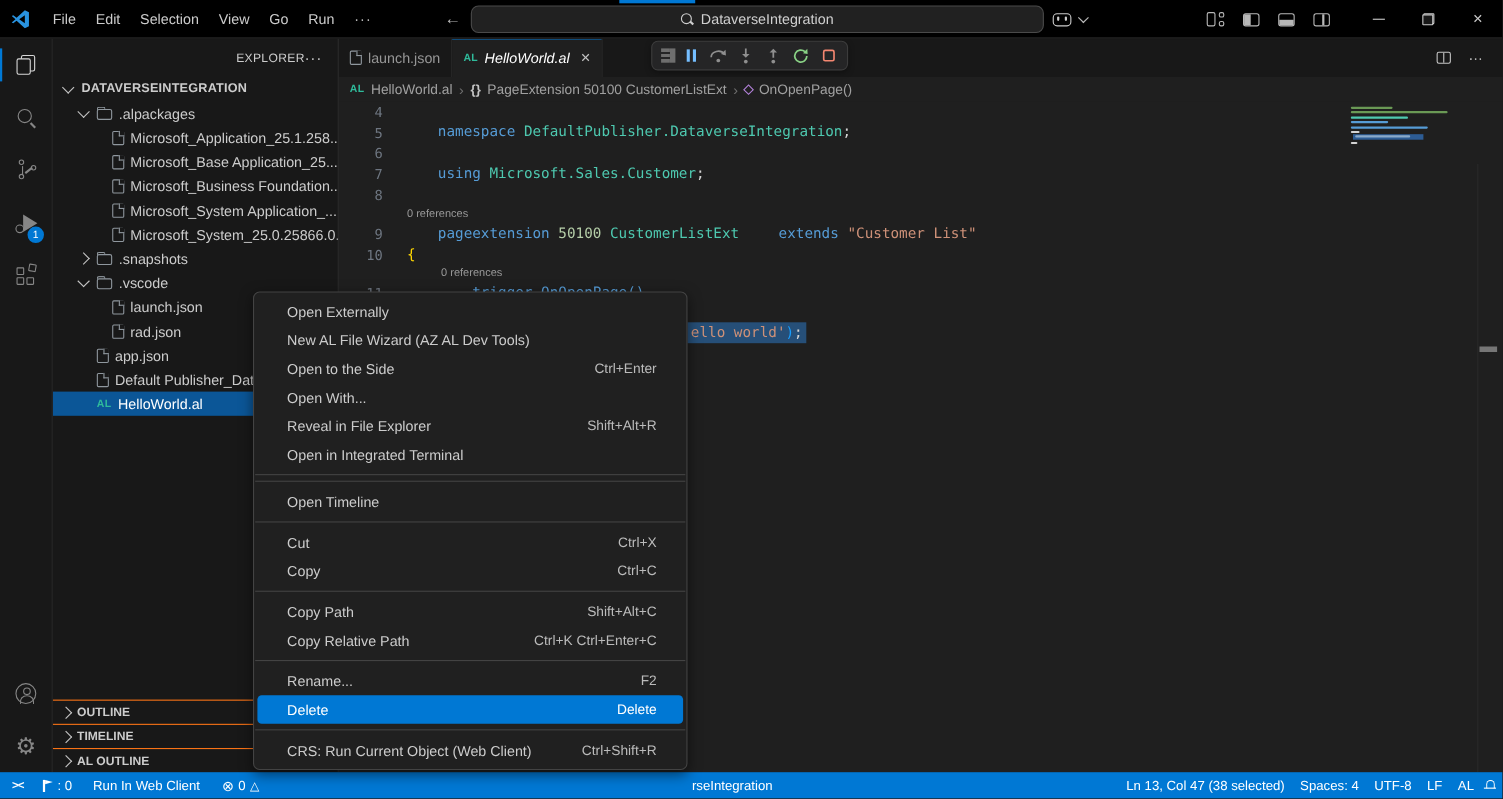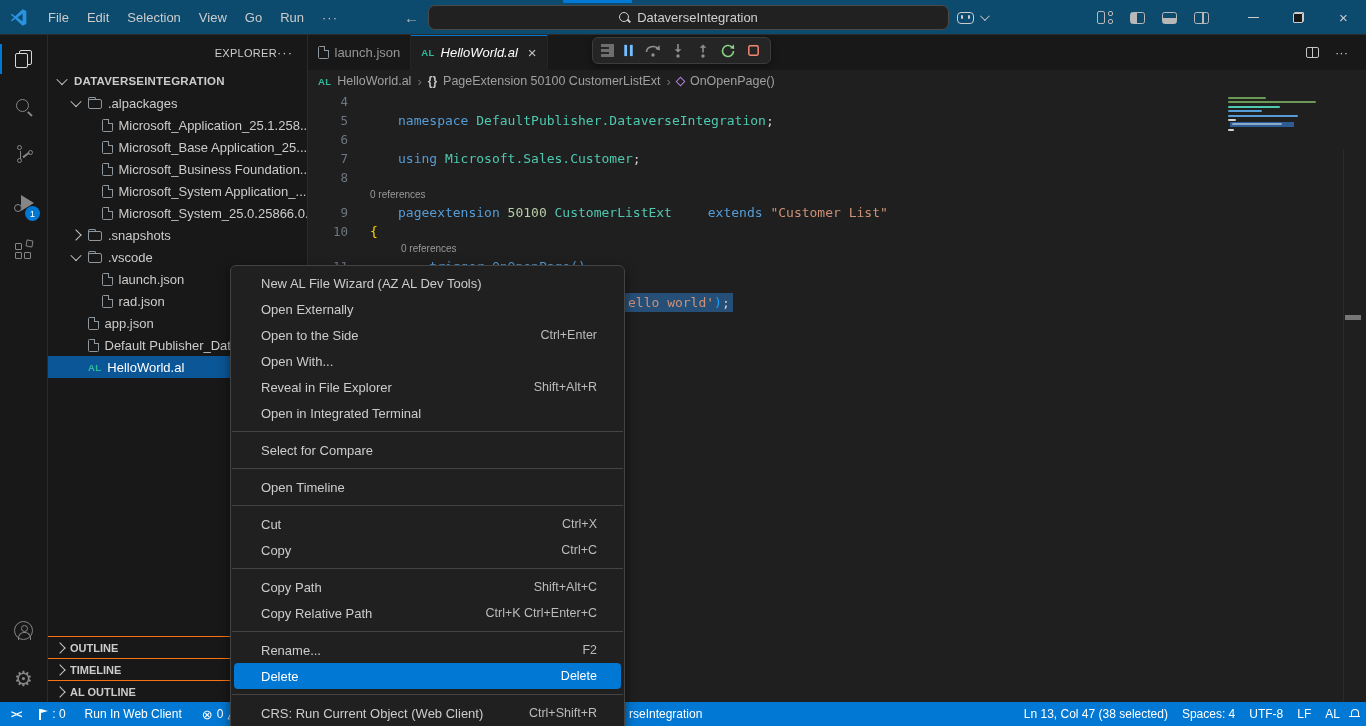--- a/index.html
+++ b/index.html
@@ -1,21 +1,21 @@
 <!DOCTYPE html>
 <html><head>
 <meta charset="utf-8">
 <style>
   * { margin:0; padding:0; box-sizing:border-box; }
   html,body { width:1366px; height:726px; overflow:hidden; background:#1f1f1f;
     font-family:"Liberation Sans", sans-serif; -webkit-font-smoothing:antialiased; }
   .app { position:relative; width:1366px; height:726px; background:#1f1f1f; color:#ccc; }
 
   
-  .titlebar { position:absolute; left:0; top:0; width:1366px; height:35px; background:#0c4a6e;
+  .titlebar { position:absolute; left:0; top:0; width:1366px; height:35px; background:#000000;
     border-bottom:1px solid #2b2b2b; display:flex; align-items:center; z-index:20; }
   .accent-strip { position:absolute; left:563px; top:0; width:69px; height:3px; background:#0078d4; }
   .tb-left { display:flex; align-items:center; height:100%; padding-left:10px; }
   .logo { display:flex; margin-right:12px; }
   .menubar { display:flex; align-items:center; }
   .mitem { padding:0 9px; font-size:13px; color:#cccccc; line-height:35px; cursor:default; }
   .more-btn { padding:0 9px; font-size:13px; color:#cccccc; letter-spacing:1px; }
   .navarrow { font-size:15px; color:#b8b8b8; padding:0 11px; margin-left:0; }
   .navarrow.first { margin-left:46px; }
   .cmdcenter { position:absolute; left:428px; top:5px; width:521px; height:25px; background:#212121;
@@ -441,48 +441,44 @@
         <div class="mm" style="left:0; top:32px; width:6px; background:#d4d4d4;"></div>
       </div>
       <div class="sbar-line"></div>
       <div class="ov-mark"></div>
     </div>
   </main>
 
   <div class="ctxmenu">
     <div>
         <div class="ctx-item">
+          <span class="lab">Open Externally</span>
+          <span class="sc"></span>
+        </div>
+        <div class="ctx-item">
           <span class="lab">New AL File Wizard (AZ AL Dev Tools)</span>
           <span class="sc"></span>
         </div>
         <div class="ctx-item">
-          <span class="lab">Open Externally</span>
-          <span class="sc"></span>
-        </div>
-        <div class="ctx-item">
           <span class="lab">Open to the Side</span>
           <span class="sc">Ctrl+Enter</span>
         </div>
         <div class="ctx-item">
           <span class="lab">Open With...</span>
           <span class="sc"></span>
         </div>
         <div class="ctx-item">
           <span class="lab">Reveal in File Explorer</span>
           <span class="sc">Shift+Alt+R</span>
         </div>
         <div class="ctx-item">
           <span class="lab">Open in Integrated Terminal</span>
           <span class="sc"></span>
         </div>
         <div class="ctx-sep"></div>
-        <div class="ctx-item">
-          <span class="lab">Select for Compare</span>
-          <span class="sc"></span>
-        </div>
         <div class="ctx-sep"></div>
         <div class="ctx-item">
           <span class="lab">Open Timeline</span>
           <span class="sc"></span>
         </div>
         <div class="ctx-sep"></div>
         <div class="ctx-item">
           <span class="lab">Cut</span>
           <span class="sc">Ctrl+X</span>
         </div>

